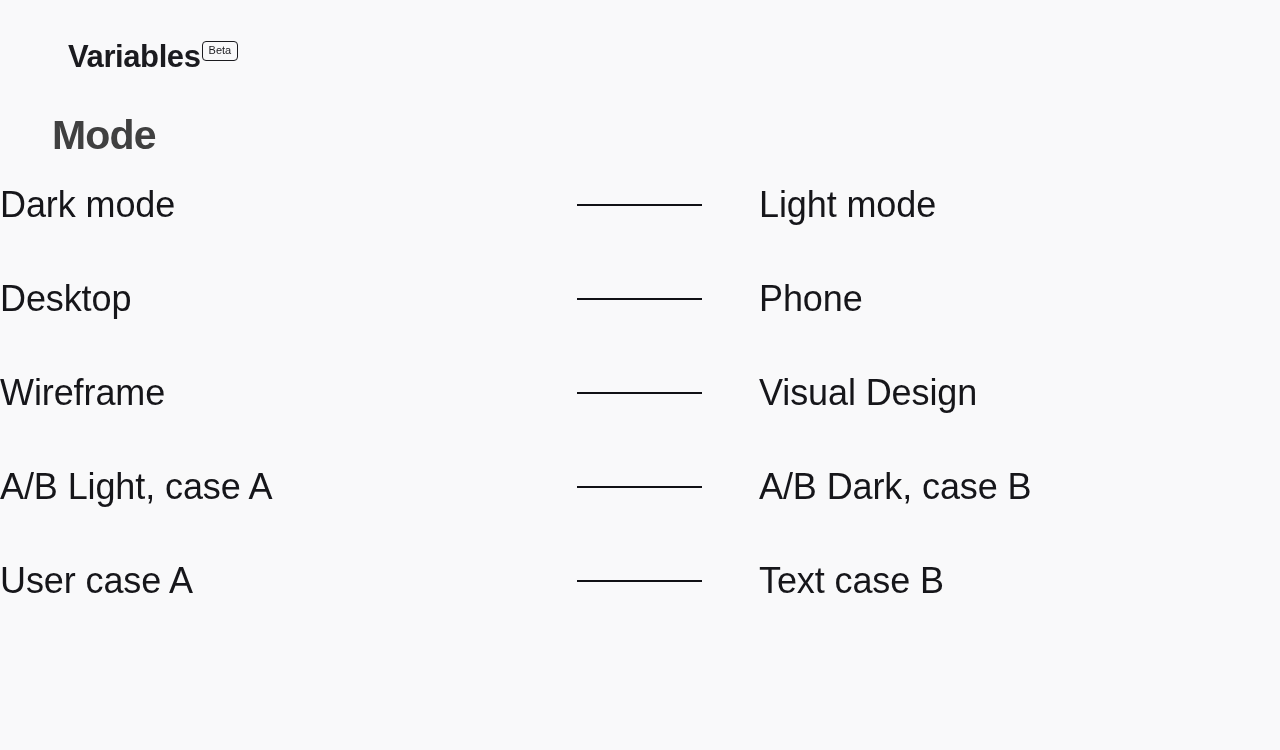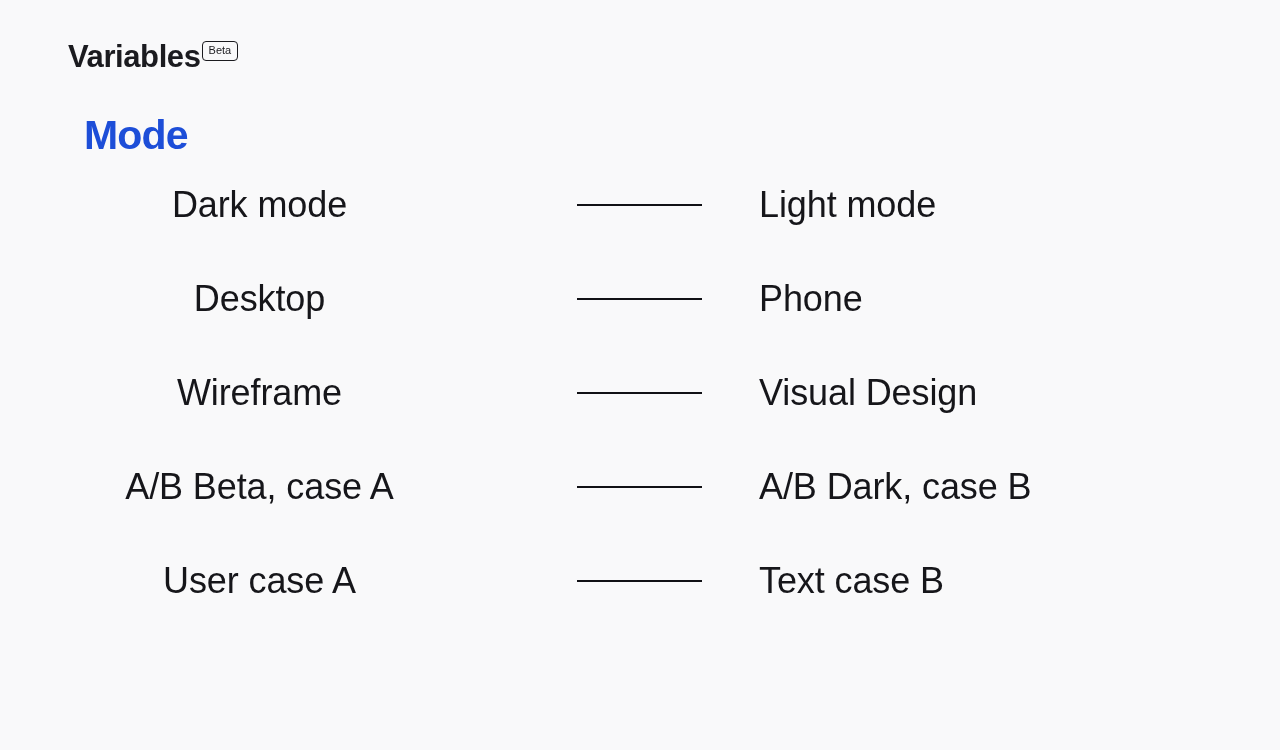--- a/index.html
+++ b/index.html
@@ -41,25 +41,25 @@
     padding: 3px 6px 4px 6px;
     margin-left: 1px;
     margin-top: -1px;
     white-space: nowrap;
     background: transparent;
   }
 
   
   .section-title {
     position: absolute;
-    left: 84px;
+    left: 52px;
     top: 112px;
     font-size: 41px;
     font-weight: bold;
-    color: #1d4ed8;
+    color: #404040;
     letter-spacing: -0.8px;
     line-height: 46px;
   }
 
   
   .rows {
     position: absolute;
     left: 0;
     top: 181px;
     width: 1280px;
@@ -76,21 +76,21 @@
   .mode-label {
     font-size: 36px;
     font-weight: 300;
     color: #16161A;
     line-height: 44px;
     white-space: nowrap;
     letter-spacing: -0.1px;
   }
   .mode-label.left {
     width: 519px;
-    text-align: center;
+    text-align: left;
     padding-right: 0;
   }
   .connector-wrap {
     width: 240px;
     display: flex;
     justify-content: center;
     align-items: center;
   }
   .connector {
     width: 125px;
@@ -133,21 +133,21 @@
 
   <div class="var-row">
     <span class="mode-label left">Wireframe</span>
     <span class="connector-wrap">
       <span class="connector"></span>
     </span>
     <span class="mode-label right">Visual Design</span>
   </div>
 
   <div class="var-row">
-    <span class="mode-label left">A/B Beta, case A</span>
+    <span class="mode-label left">A/B Light, case A</span>
     <span class="connector-wrap">
       <span class="connector"></span>
     </span>
     <span class="mode-label right">A/B Dark, case B</span>
   </div>
 
   <div class="var-row">
     <span class="mode-label left">User case A</span>
     <span class="connector-wrap">
       <span class="connector"></span>

